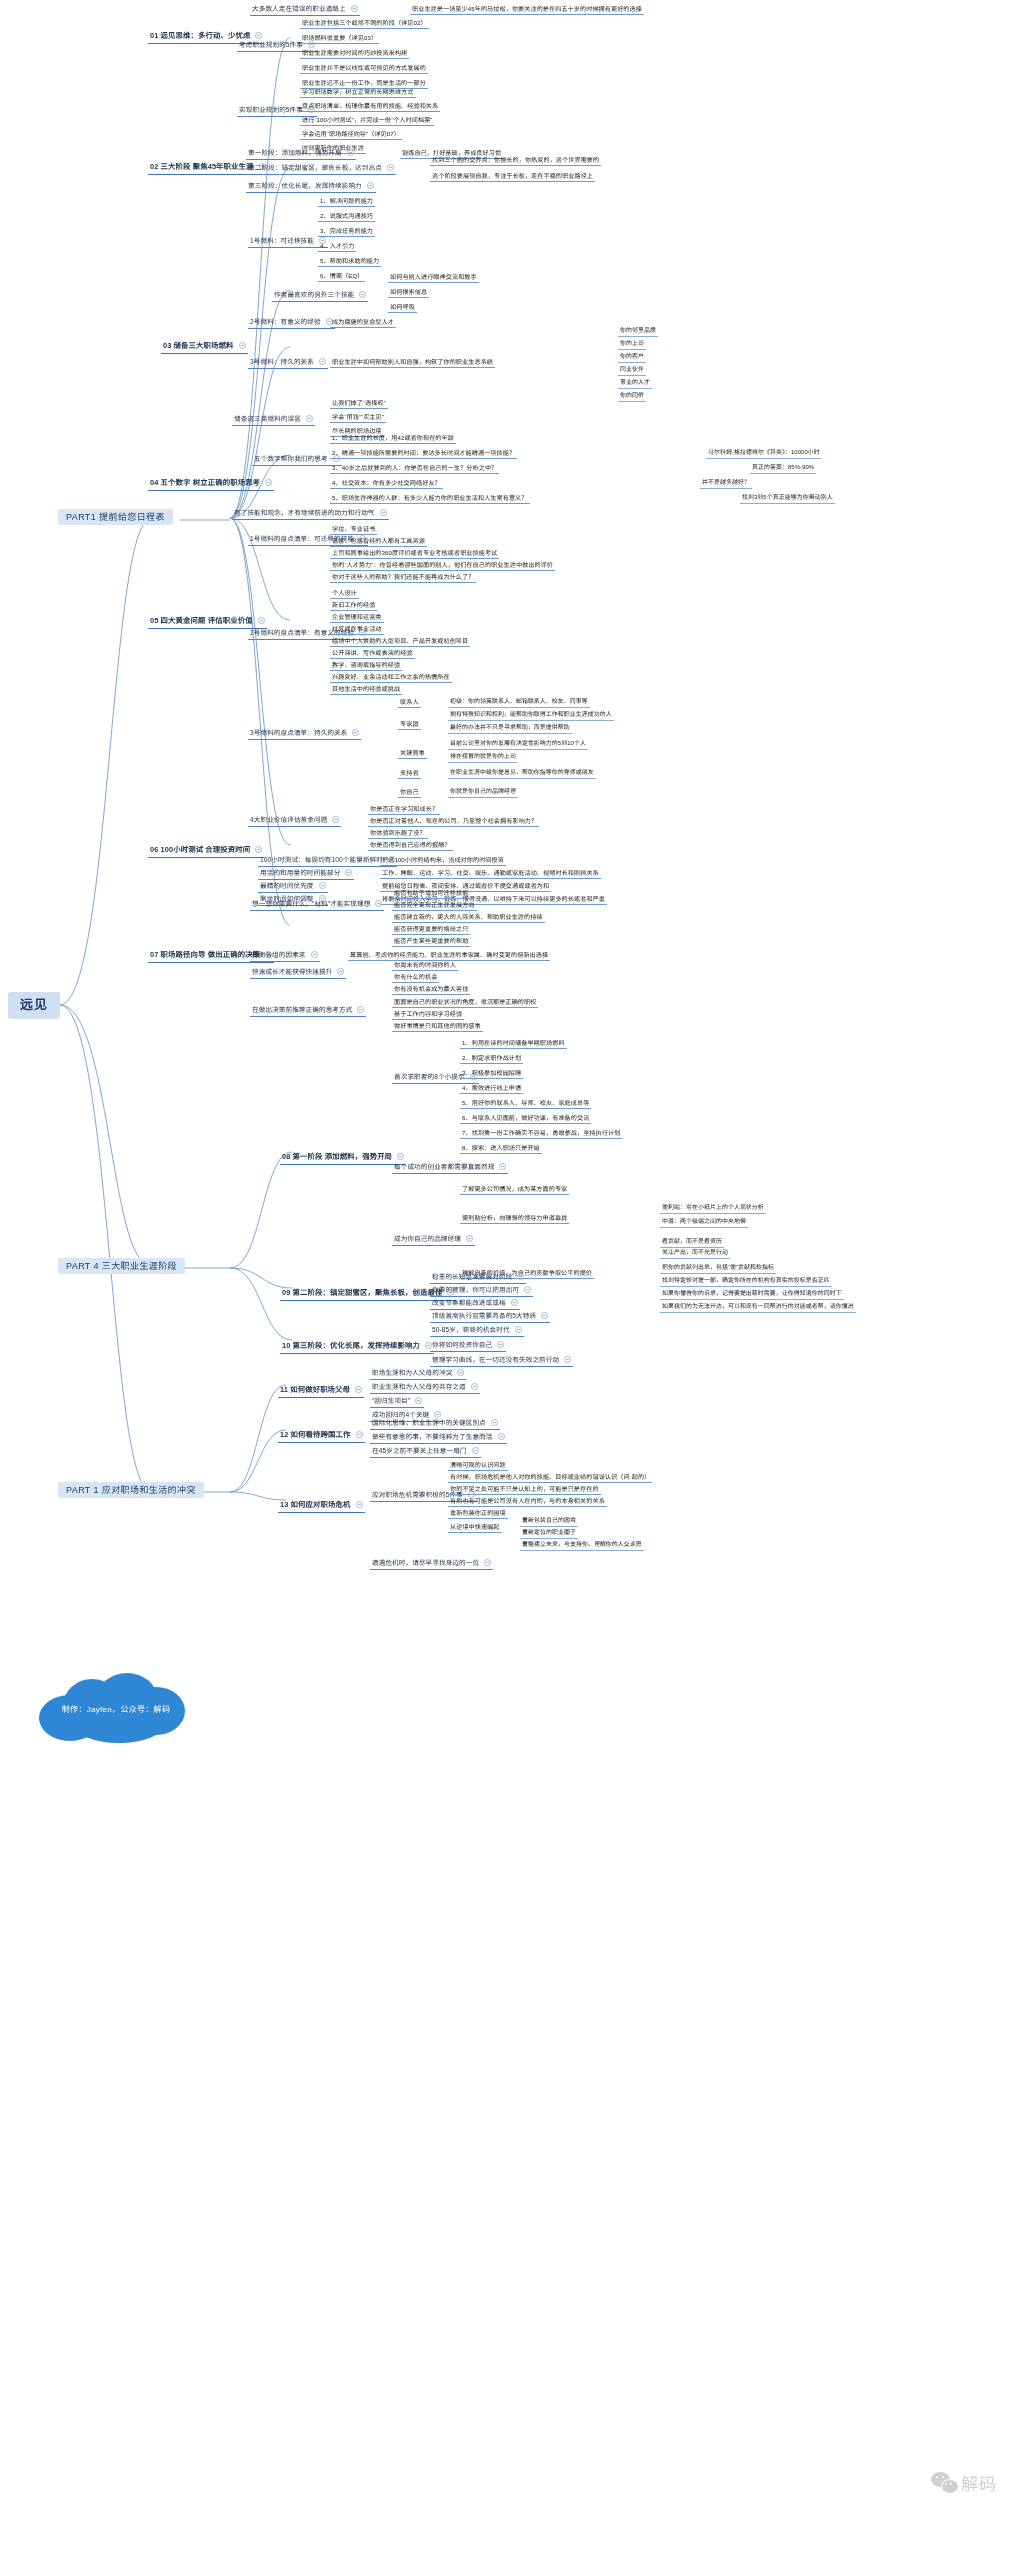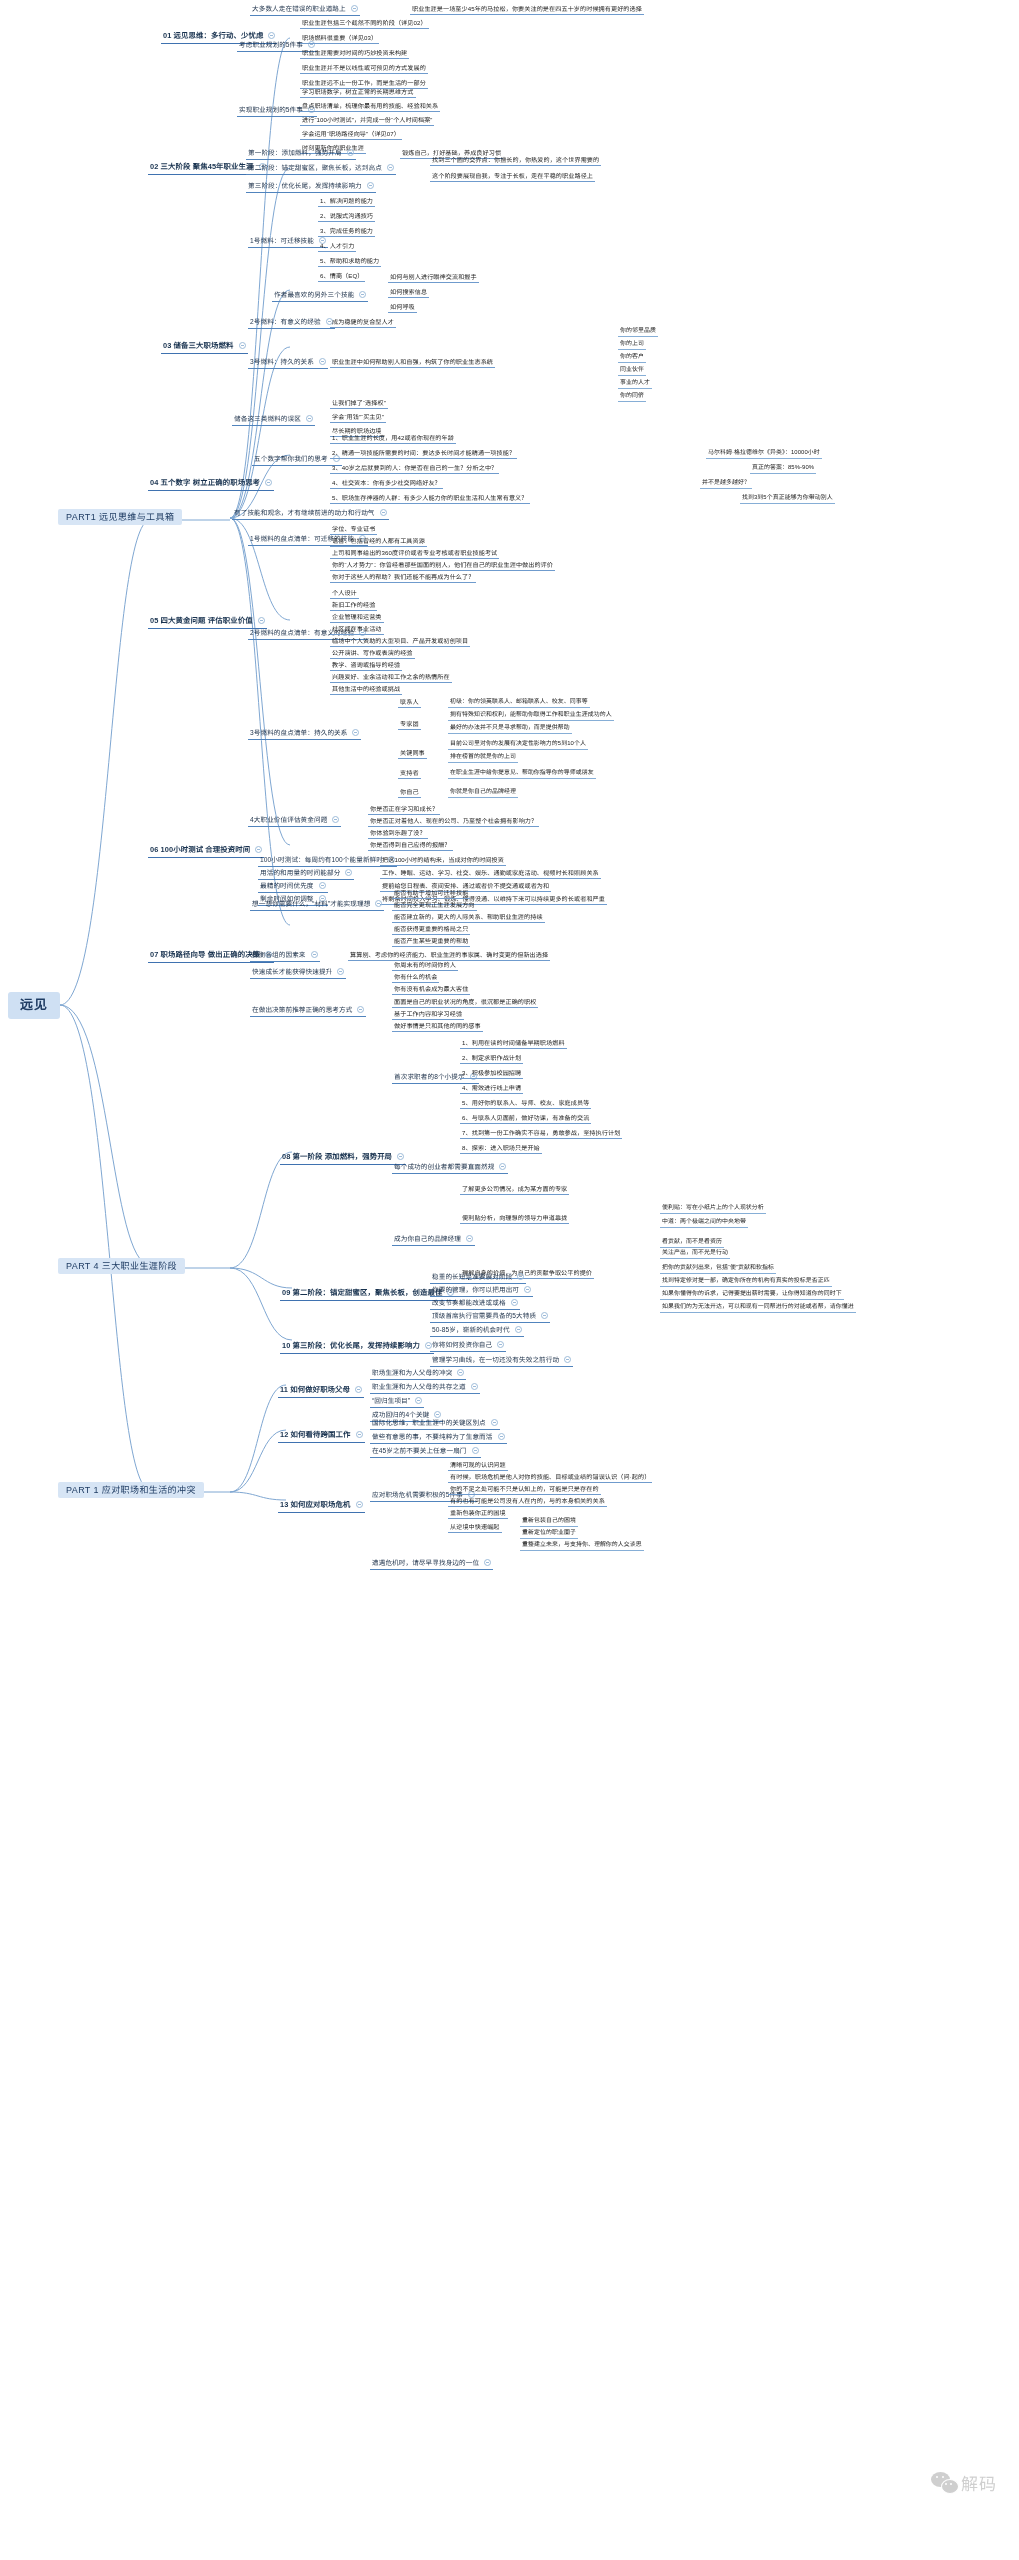--- a/index.html
+++ b/index.html
@@ -186,25 +186,25 @@
 
       <path d="M230 1492 C 258 1492, 258 1385, 286 1385"></path>
       <path d="M230 1492 C 258 1492, 258 1430, 286 1430"></path>
       <path d="M230 1492 C 258 1492, 258 1500, 286 1500"></path>
       <path d="M185 1492 L 230 1492"></path>
     </g>
   </svg>
 
   <div class="node lvl0" style="left:8px;top:992px;">远见</div>
 
-  <div class="node part" style="left:58px;top:509px;">PART1 远见思维与工具箱</div>
+  <div class="node part" style="left:58px;top:509px;">PART1 提前给您日程表</div>
   <div class="node part" style="left:58px;top:1258px;">PART 4 三大职业生涯阶段</div>
   <div class="node part" style="left:58px;top:1482px;">PART 1 应对职场和生活的冲突</div>
 
-  <div class="node lvl1" style="left:161px;top:31px;">01 远见思维：多行动、少忧虑<span class="bullet"></span></div>
+  <div class="node lvl1" style="left:148px;top:31px;">01 远见思维：多行动、少忧虑<span class="bullet"></span></div>
   <div class="node lvl2" style="left:250px;top:4px;">大多数人走在错误的职业道路上<span class="bullet"></span></div>
   <div class="node lvl3" style="left:410px;top:4px;">职业生涯是一场至少45年的马拉松，你要关注的是在四五十岁的时候拥有更好的选择</div>
 
   <div class="node lvl2" style="left:237px;top:40px;">考虑职业规划的5件事<span class="bullet"></span></div>
   <div class="node lvl3" style="left:300px;top:18px;">职业生涯包括三个截然不同的阶段（详见02）</div>
   <div class="node lvl3" style="left:300px;top:33px;">职场燃料很重要（详见03）</div>
   <div class="node lvl3" style="left:300px;top:48px;">职业生涯需要对时间的巧妙投资来构建</div>
   <div class="node lvl3" style="left:300px;top:63px;">职业生涯并不是以线性或可预见的方式发展的</div>
   <div class="node lvl3" style="left:300px;top:78px;">职业生涯远不止一份工作，而是生活的一部分</div>
 
@@ -391,20 +391,28 @@
   <div class="node lvl3" style="left:448px;top:1472px;">有时候，职场危机是他人对你的技能、目标或业绩的错误认识（问·起的）</div>
   <div class="node lvl3" style="left:448px;top:1484px;">你的不足之处可能不只是认知上的，可能是只是存在的</div>
   <div class="node lvl3" style="left:448px;top:1496px;">有的也有可能是公司没有人在内的，与的本身相关的关系</div>
   <div class="node lvl3" style="left:448px;top:1508px;">重新包装你正的困境</div>
   <div class="node lvl3" style="left:448px;top:1522px;">从逆境中快速崛起</div>
   <div class="node lvl4" style="left:520px;top:1516px;">重新包装自己的困境</div>
   <div class="node lvl4" style="left:520px;top:1528px;">重新定位的职业圈子</div>
   <div class="node lvl4" style="left:520px;top:1540px;">重整建立未来，与支持你、理解你的人交谈思</div>
   <div class="node lvl2" style="left:370px;top:1558px;">遭遇危机时，请尽早寻找身边的一位<span class="bullet"></span></div>
 
+  <div id="cloud">
+    <div class="blob c1"></div>
+    <div class="blob c2"></div>
+    <div class="blob c3"></div>
+    <div class="blob c4"></div>
+    <div class="blob c5"></div>
+    <div class="label">制作：Jayfen，公众号：解码</div>
+  </div>
 
   <div id="watermark">
     <div class="wx">
       <div class="b1"></div>
       <div class="b2"></div>
       <div class="e e1"></div>
         <div class="e e2"></div>
       <div class="e e3"></div>
         <div class="e e4"></div>
     </div>

